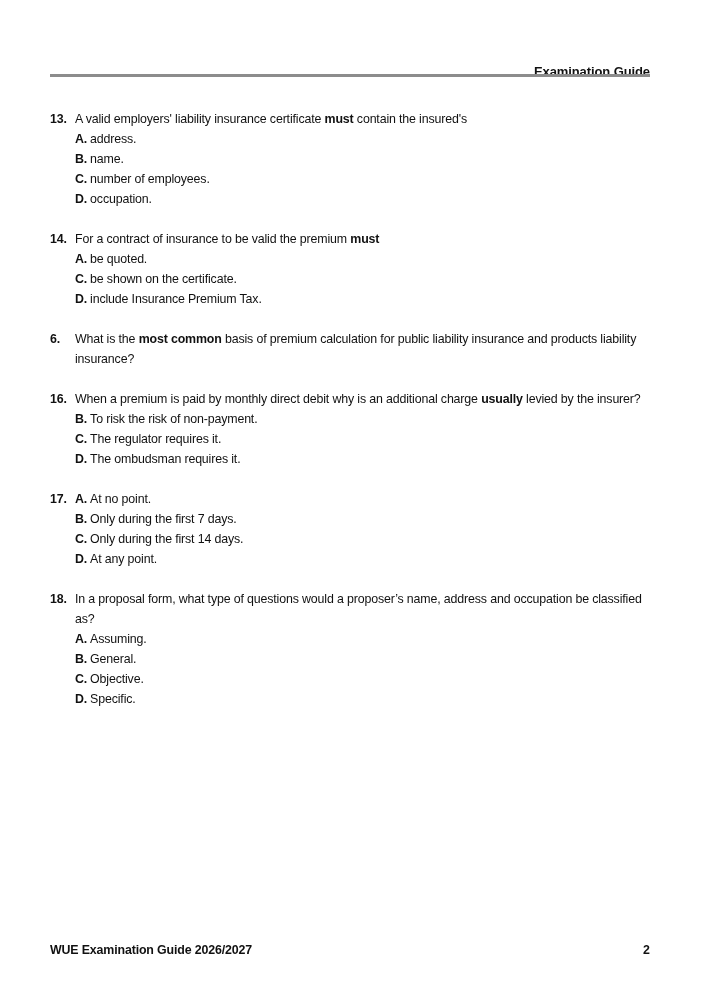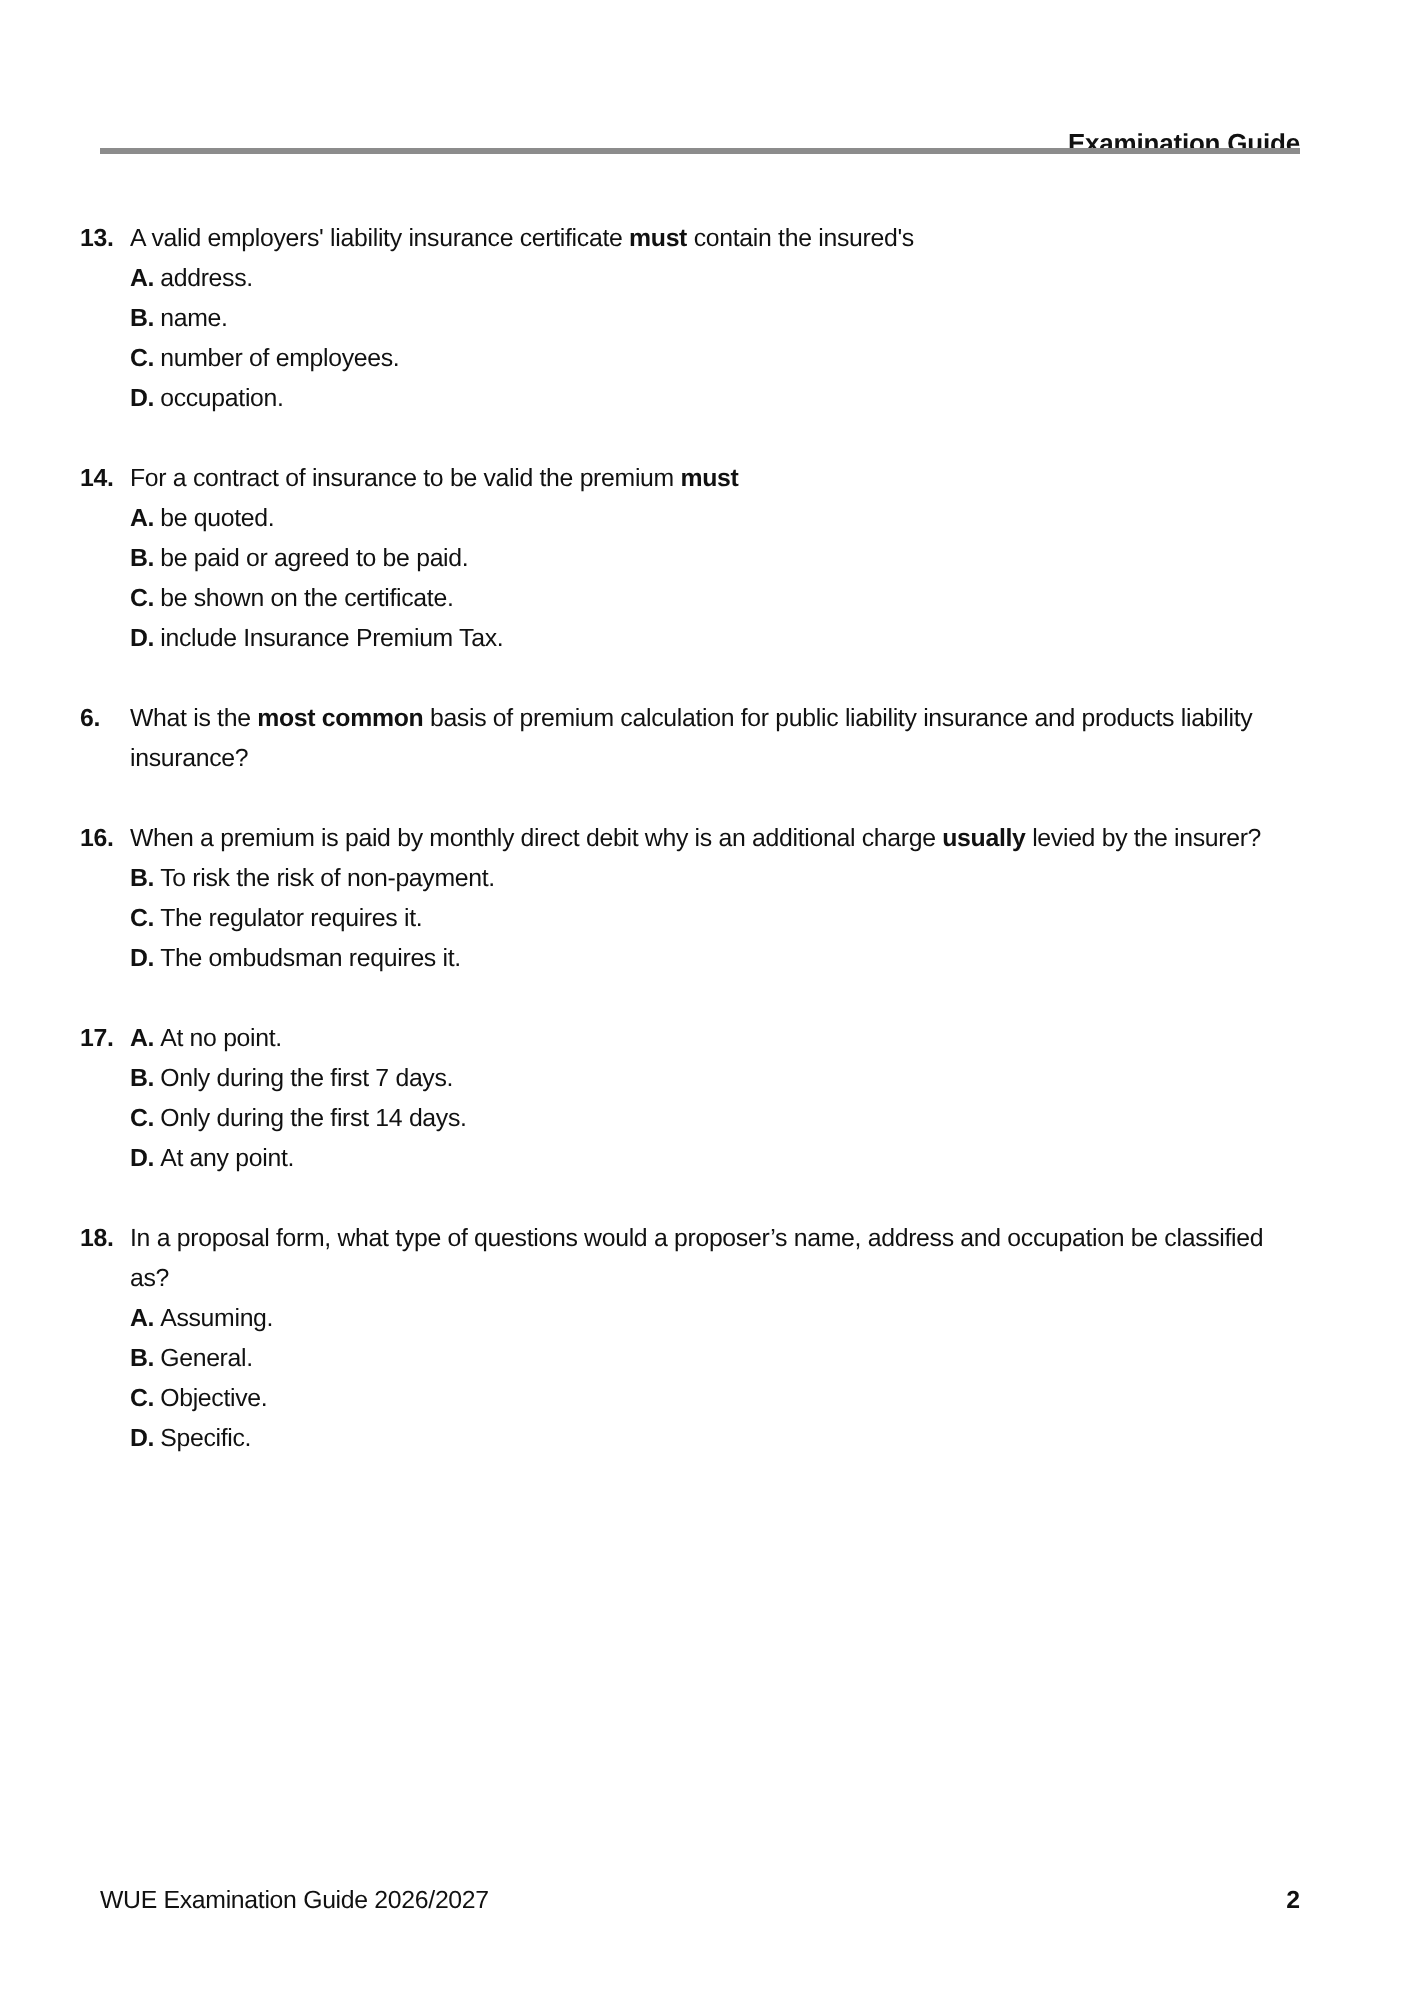--- a/index.html
+++ b/index.html
@@ -27,21 +27,21 @@
     .header-rule {
       position: absolute;
       left: 50px;
       width: 600px;
       top: 74px;
       height: 3px;
       background: #8c8c8c;
     }
     .questions {
       position: absolute;
-      left: 40px;
+      left: 50px;
       top: 109px;
       width: 600px;
     }
     .question {
       margin-bottom: 20px;
     }
     .q-stem {
       position: relative;
       padding-left: 25px;
       font-size: 12.4px;
@@ -69,21 +69,21 @@
     }
     .option-letter {
       font-weight: bold;
       margin-right: 3px;
     }
     .footer-left {
       position: absolute;
       left: 50px;
       top: 943px;
       font-size: 12.4px;
-      font-weight: normal;
+      font-weight: bold;
       letter-spacing: -0.15px;
     }
     .footer-right {
       position: absolute;
       right: 57px;
       top: 943px;
       font-size: 12.4px;
       font-weight: bold;
     }
   </style>
@@ -100,21 +100,20 @@
         <li class="option"><span class="option-letter">A.</span><span>address.</span></li>
         <li class="option"><span class="option-letter">B.</span><span>name.</span></li>
         <li class="option"><span class="option-letter">C.</span><span>number of employees.</span></li>
         <li class="option"><span class="option-letter">D.</span><span>occupation.</span></li>
       </ul>
     </div>
     <div class="question">
       <div class="q-stem"><span class="q-num">14.</span><span>For a contract of insurance to be valid the premium </span><b>must</b></div>
       <ul class="options">
         <li class="option"><span class="option-letter">A.</span><span>be quoted.</span></li>
-        <li class="option"><span class="option-letter">B.</span><span>be paid or agreed to be paid.</span></li>
         <li class="option"><span class="option-letter">C.</span><span>be shown on the certificate.</span></li>
         <li class="option"><span class="option-letter">D.</span><span>include Insurance Premium Tax.</span></li>
       </ul>
     </div>
     <div class="question">
       <div class="q-stem"><span class="q-num">6.</span><span>What is the </span><b>most common</b><span> basis of premium calculation for public liability insurance and products liability insurance?</span></div>
     </div>
     <div class="question">
       <div class="q-stem"><span class="q-num">16.</span><span>When a premium is paid by monthly direct debit why is an additional charge </span><b>usually</b><span> levied by the insurer?</span></div>
       <ul class="options">

